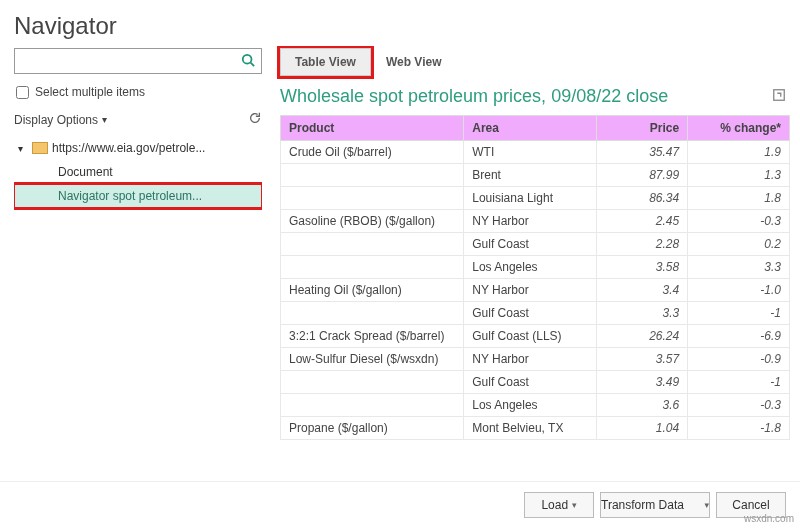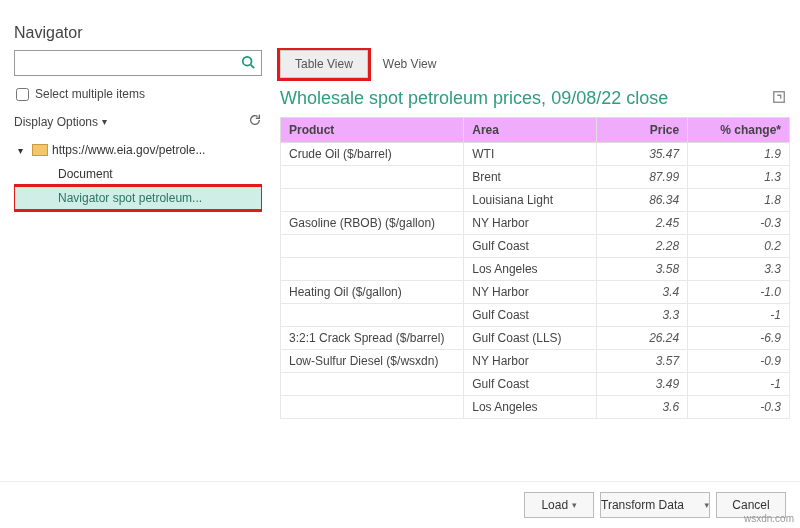--- a/index.html
+++ b/index.html
@@ -1,18 +1,18 @@
 <!DOCTYPE html>
 <html><head>
 <meta charset="utf-8">
 <style>
   * { box-sizing: border-box; margin: 0; padding: 0; }
   body { font-family: "Segoe UI", Arial, sans-serif; font-size: 12px; color: #333; background: #fff; width: 800px; height: 528px; position: relative; }
   .window { width: 800px; height: 528px; background: #fff; display: flex; flex-direction: column; }
-  .title { font-size: 16px; font-weight: 400; color: #444; padding: 24px 14px 6px; }
+  .title { font-size: 24px; font-weight: 400; color: #444; padding: 12px 14px 6px; }
   .main { flex: 1; display: flex; overflow: hidden; padding: 0 10px 0 14px; }
   .left { width: 248px; display: flex; flex-direction: column; }
   .searchbox { border: 1px solid #999; height: 26px; display: flex; align-items: center; margin-bottom: 8px; margin-top: 2px; }
   .searchbox input { flex: 1; border: none; outline: none; padding: 0 6px; font-size: 12px; }
   .searchbox .mag { width: 26px; text-align: center; color: #0c8b6a; font-size: 14px; }
   .checkrow { display: flex; align-items: center; gap: 6px; padding: 3px 2px 10px; color: #444; }
   .checkrow input { width: 13px; height: 13px; }
   .optrow { display: flex; align-items: center; justify-content: space-between; color: #444; padding: 2px 0 8px; }
   .optrow .lbl { display: flex; align-items: center; gap: 4px; }
   .optrow .chev { font-size: 10px; }
@@ -20,21 +20,21 @@
   .tree { flex: 1; overflow: hidden; }
   .tree-row { display: flex; align-items: center; height: 24px; gap: 4px; padding-left: 4px; white-space: nowrap; overflow: hidden; text-overflow: ellipsis; }
   .tree-row .tri { font-size: 10px; color: #333; width: 10px; }
   .tree-row .folder { width: 16px; height: 12px; background: #f4c56b; border: 1px solid #c99a3e; display: inline-block; }
   .tree-row .txt { overflow: hidden; text-overflow: ellipsis; }
   .tree-leaf { display: flex; align-items: center; gap: 6px; height: 24px; padding-left: 38px; white-space: nowrap; }
   .tree-leaf.sel { background: #cfeee6; color: #2c7462; }
   .red-box { outline: 3px solid #e11b1b; outline-offset: -1px; }
   .right { flex: 1; display: flex; flex-direction: column; margin-left: 18px; }
   .tabs { display: flex; gap: 0; margin-bottom: 6px; margin-top: 2px; }
-  .tab { padding: 6px 14px; border: 1px solid transparent; color: #555; cursor: pointer; }
+  .tab { padding: 6px 14px; border: 1px solid transparent; color: #555; cursor: pointer; font-weight: bold; }
   .tab.active { background: #eee; border-color: #ccc; }
   .tab.redbox { outline: 3px solid #e11b1b; outline-offset: 0; }
   .panel-title-row { display: flex; align-items: center; justify-content: space-between; padding: 4px 4px 8px 0; }
   .panel-title { color: #2e9d80; font-size: 18px; font-weight: 400; }
   .panel-icon { color: #777; }
   table { width: 100%; border-collapse: collapse; font-size: 12px; }
   thead th { background: #f0abfc; border: 1px solid #ddd; text-align: left; padding: 5px 8px; font-weight: 600; color: #444; }
   thead th.num { text-align: right; }
   tbody td { border: 1px solid #e8e8e8; padding: 4px 8px; color: #444; }
   tbody td.num { text-align: right; font-style: italic; color: #555; }
@@ -181,20 +181,26 @@
               <td>Gulf Coast</td>
               <td class="num">3.49</td>
               <td class="num">-1</td>
             </tr>
             <tr>
               <td></td>
               <td>Los Angeles</td>
               <td class="num">3.6</td>
               <td class="num">-0.3</td>
             </tr>
+            <tr>
+              <td>Propane ($/gallon)</td>
+              <td>Mont Belvieu, TX</td>
+              <td class="num">1.04</td>
+              <td class="num">-1.8</td>
+            </tr>
           </tbody>
       </table>
     </div>
   </div>
   <div class="footer">
     <button class="btn">
       <span>Load</span>
       <span class="caret">▾</span>
     </button>
     <button class="btn tx">

